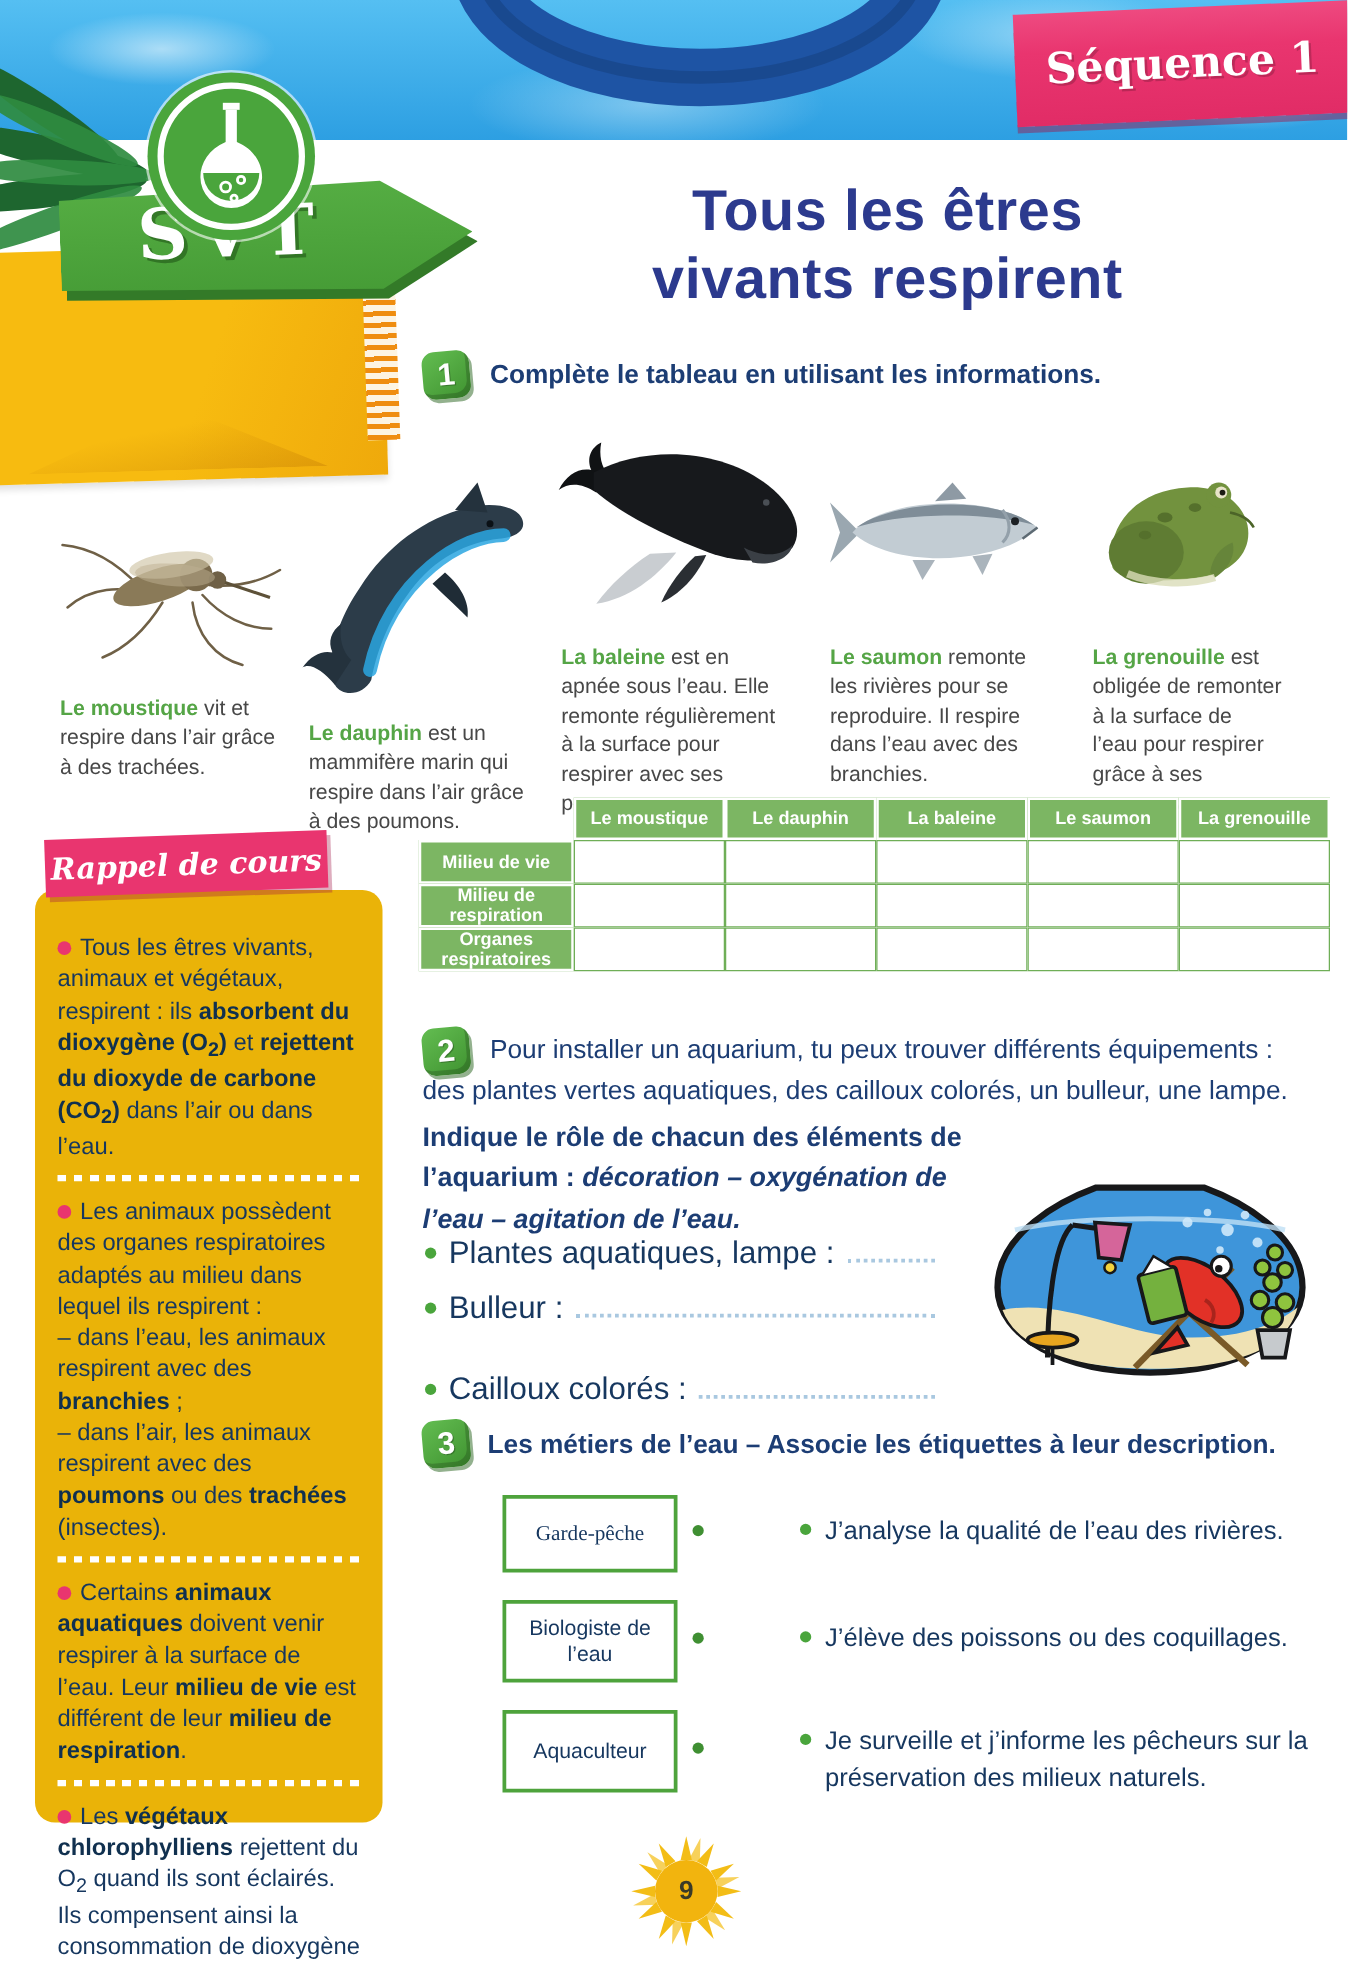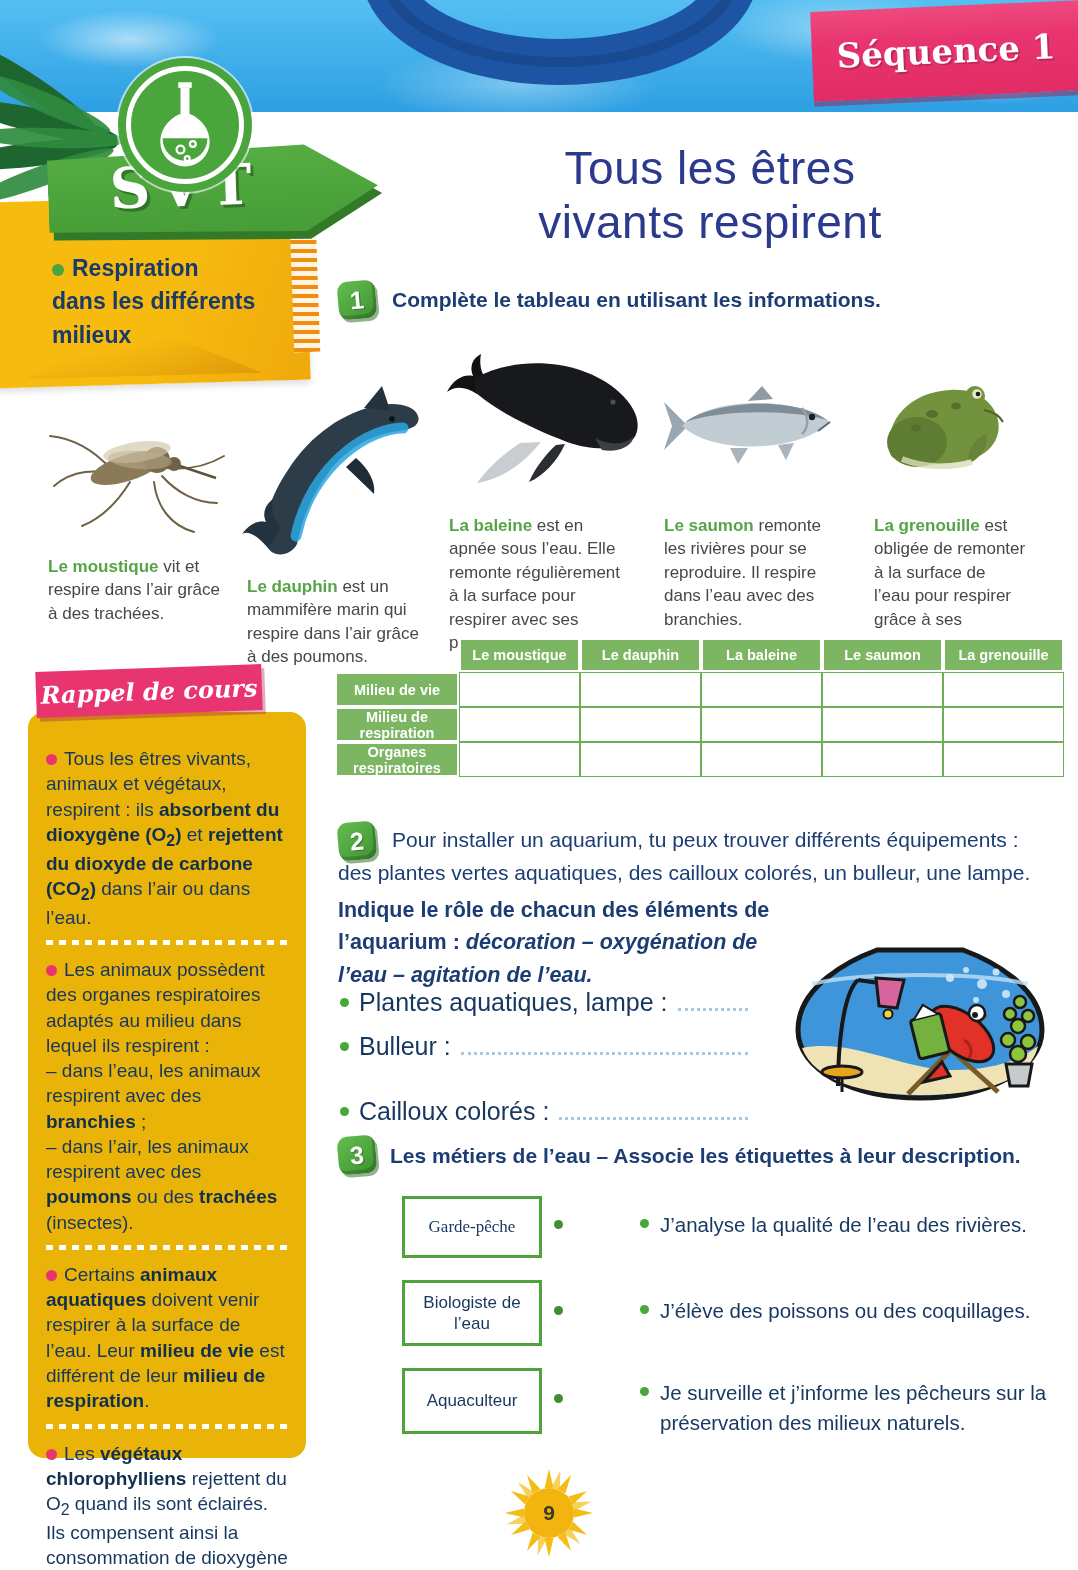--- a/index.html
+++ b/index.html
@@ -50,21 +50,21 @@
     clip-path:polygon(0 100%,50% 0,100% 100%);}
   .ribbon{position:absolute;left:292px;top:222px;width:26px;height:130px;z-index:2;
     transform:rotate(-2deg);background:repeating-linear-gradient(0deg,#ef8d10 0 4px,#fdf4e2 4px 9px);}
   .topic-text{position:absolute;left:52px;top:252px;width:230px;z-index:3;
     font-weight:bold;font-size:23px;line-height:1.45;color:#1a3a67;}
   .topic-text .gdot{display:inline-block;width:12px;height:12px;border-radius:50%;
     background:#4aa53c;margin-right:8px;}
 
   
   .title{position:absolute;left:420px;top:142px;width:580px;text-align:center;z-index:2;
-    font-weight:normal;color:#2c3a8e;font-size:46px;line-height:1.17;letter-spacing:.5px;}
+    font-weight:bold;color:#2c3a8e;font-size:46px;line-height:1.17;letter-spacing:.5px;}
 
   
   .exbadge{position:absolute;width:38px;height:38px;border-radius:10px;z-index:2;
     background:linear-gradient(145deg,#63bd51,#3f9230);transform:rotate(-5deg);
     box-shadow:inset -3px -4px 0 rgba(0,0,0,.18),2px 3px 0 rgba(40,100,30,.5);
     display:flex;align-items:center;justify-content:center;
     color:#fff;font-weight:bold;font-size:25px;text-shadow:1px 1px 0 rgba(0,0,0,.25);}
 
   .ex-instruction{position:absolute;font-weight:bold;font-size:21px;color:#1c3d74;z-index:2;}
 
@@ -168,25 +168,20 @@
       <circle cx="26" cy="62" r="3.5" fill="none" stroke="#fff" stroke-width="2"></circle>
       <circle cx="37" cy="57" r="2.6" fill="none" stroke="#fff" stroke-width="2"></circle>
       <circle cx="32" cy="70" r="2.2" fill="none" stroke="#fff" stroke-width="2"></circle>
     </svg>
   </div>
 
   <div class="topic-tag">
     <div class="fold"></div>
   </div>
   <div class="ribbon"></div>
-  <div class="topic-text">
-    <span class="gdot"></span><span>Respiration</span><br>
-    <span>dans les différents</span><br>
-    <span>milieux</span>
-  </div>
 
   <div class="title">
     <div>Tous les êtres</div>
     <div>vivants respirent</div>
   </div>
 
   <div class="exbadge" style="left:338px;top:281px;">1</div>
   <div class="ex-instruction" style="left:392px;top:288px;">Complète le tableau en utilisant les informations.</div>
 
   <svg class="animal" style="left:42px;top:408px;" width="192" height="140" viewBox="0 0 192 140">

